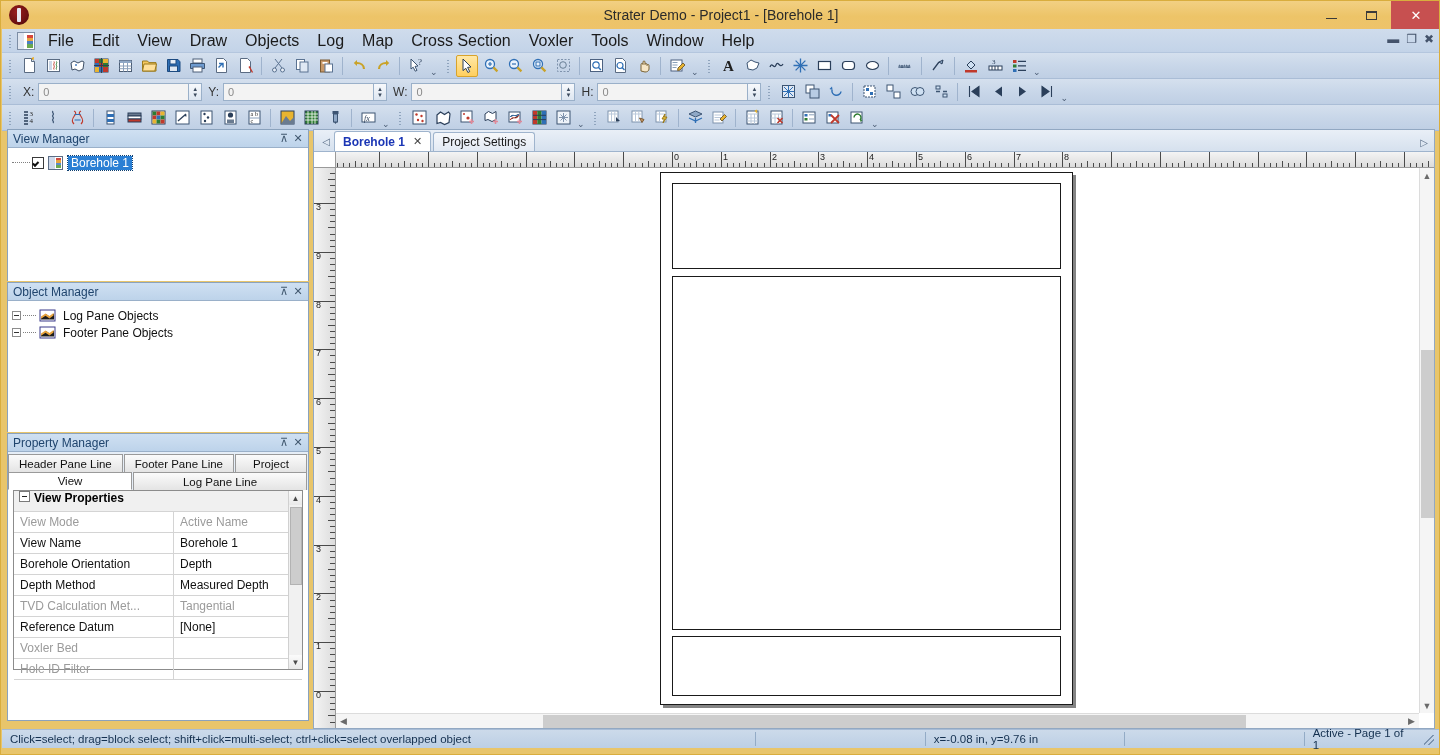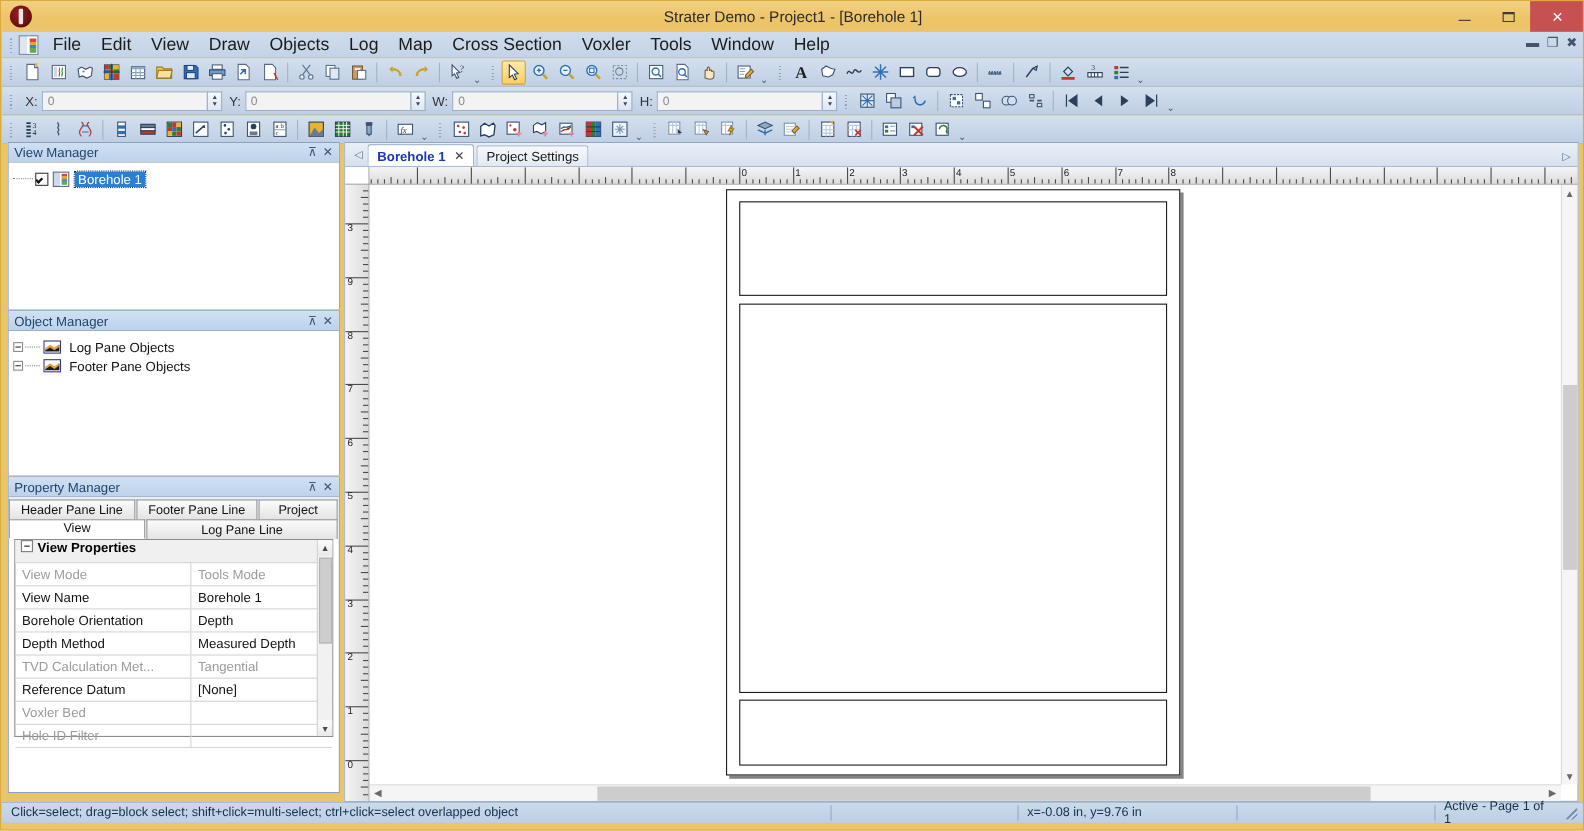--- a/index.html
+++ b/index.html
@@ -1056,21 +1056,21 @@
       </div>
 
       <div class="grid" style="height:180px; margin:0 5px;">
         <div class="grow hdr">
           <span class="gexp"></span>
           <span>View Properties</span>
         </div>
 
         <div class="grow">
           <span class="gname dim">View Mode</span>
-          <span class="gval dim">Tools Mode</span>
+          <span class="gval dim">Active Name</span>
         </div>
         <div class="grow">
           <span class="gname">View Name</span>
           <span class="gval">Borehole 1</span>
         </div>
         <div class="grow">
           <span class="gname">Borehole Orientation</span>
           <span class="gval">Depth</span>
         </div>
         <div class="grow">

